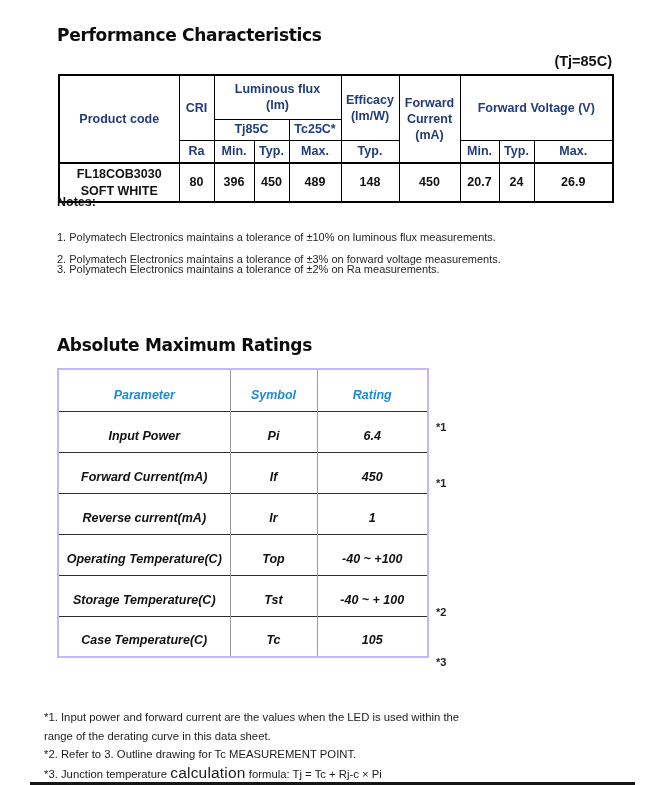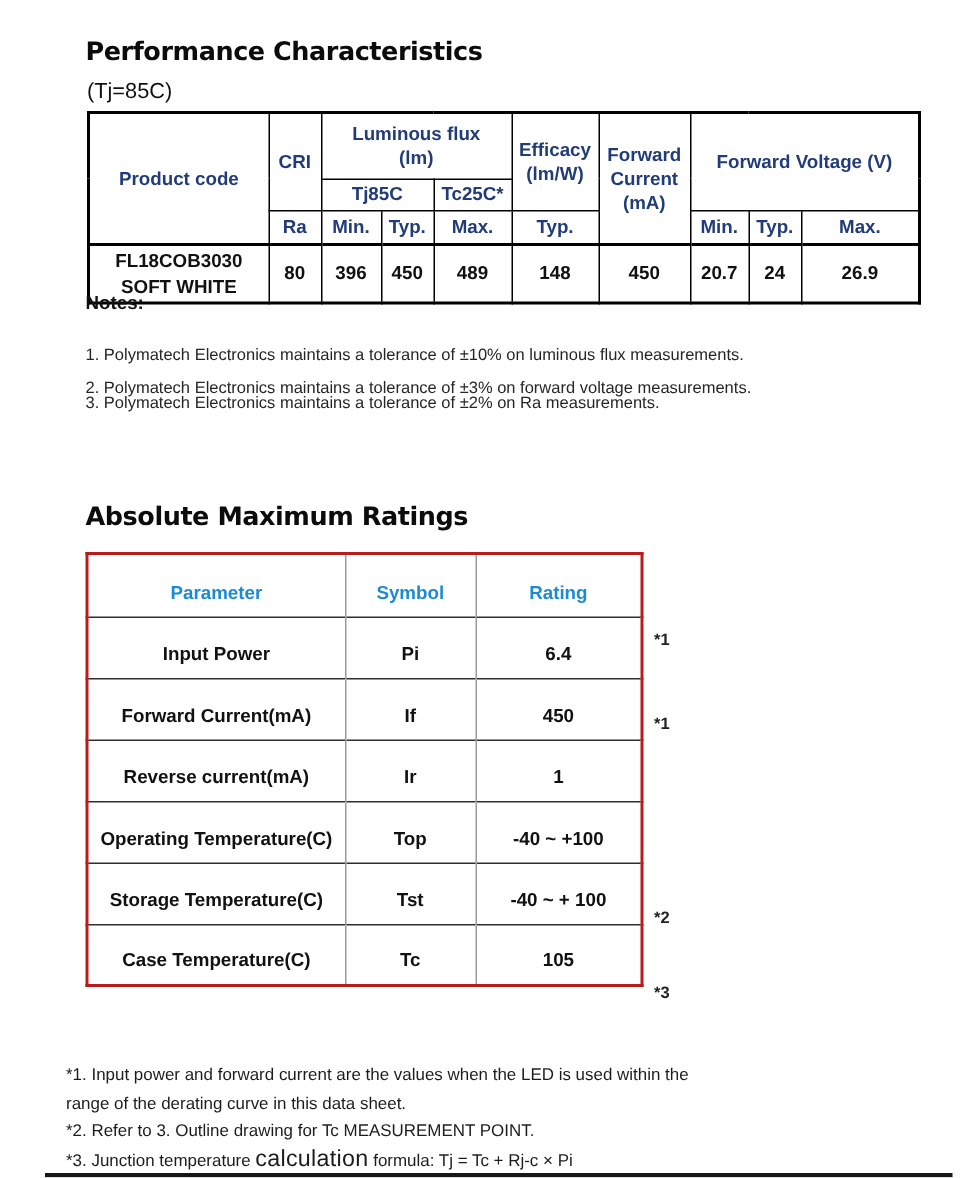--- a/index.html
+++ b/index.html
@@ -23,23 +23,23 @@
     color: #0c0c0c;
     white-space: nowrap;
   }
   #title-perf { top: 25px; }
   #title-amr  { top: 335px; }
   .condition {
     position: absolute;
     top: 53px;
     left: 58px;
     width: 554px;
-    text-align: left;
+    text-align: right;
     font-size: 14.5px;
-    font-weight: 400;
+    font-weight: 700;
     color: #111;
   }
   
   table.perf {
     position: absolute;
     left: 58px;
     top: 74px;
     border-collapse: collapse;
     table-layout: fixed;
     border: 2px solid #000;
@@ -56,21 +56,22 @@
   .perf th { color: #223c78; }
   .perf td { color: #111; border-top: 2px solid #000; }
   .ml { white-space: pre-line; }
   
   table.amr {
     position: absolute;
     left: 57px;
     top: 368px;
     border-collapse: collapse;
     table-layout: fixed;
-    border: 2px solid #b91c1c;
+    border: 2px solid #c4b5fd;
+    font-style: italic;
   }
   .amr th, .amr td {
     border-top: 1px solid #2e2e2e;
     border-left: 1px solid #9b9b9b;
     text-align: center;
     vertical-align: bottom;
     padding: 0 0 9px 0;
     font-size: 12.5px;
     font-weight: 600;
     color: #111;

